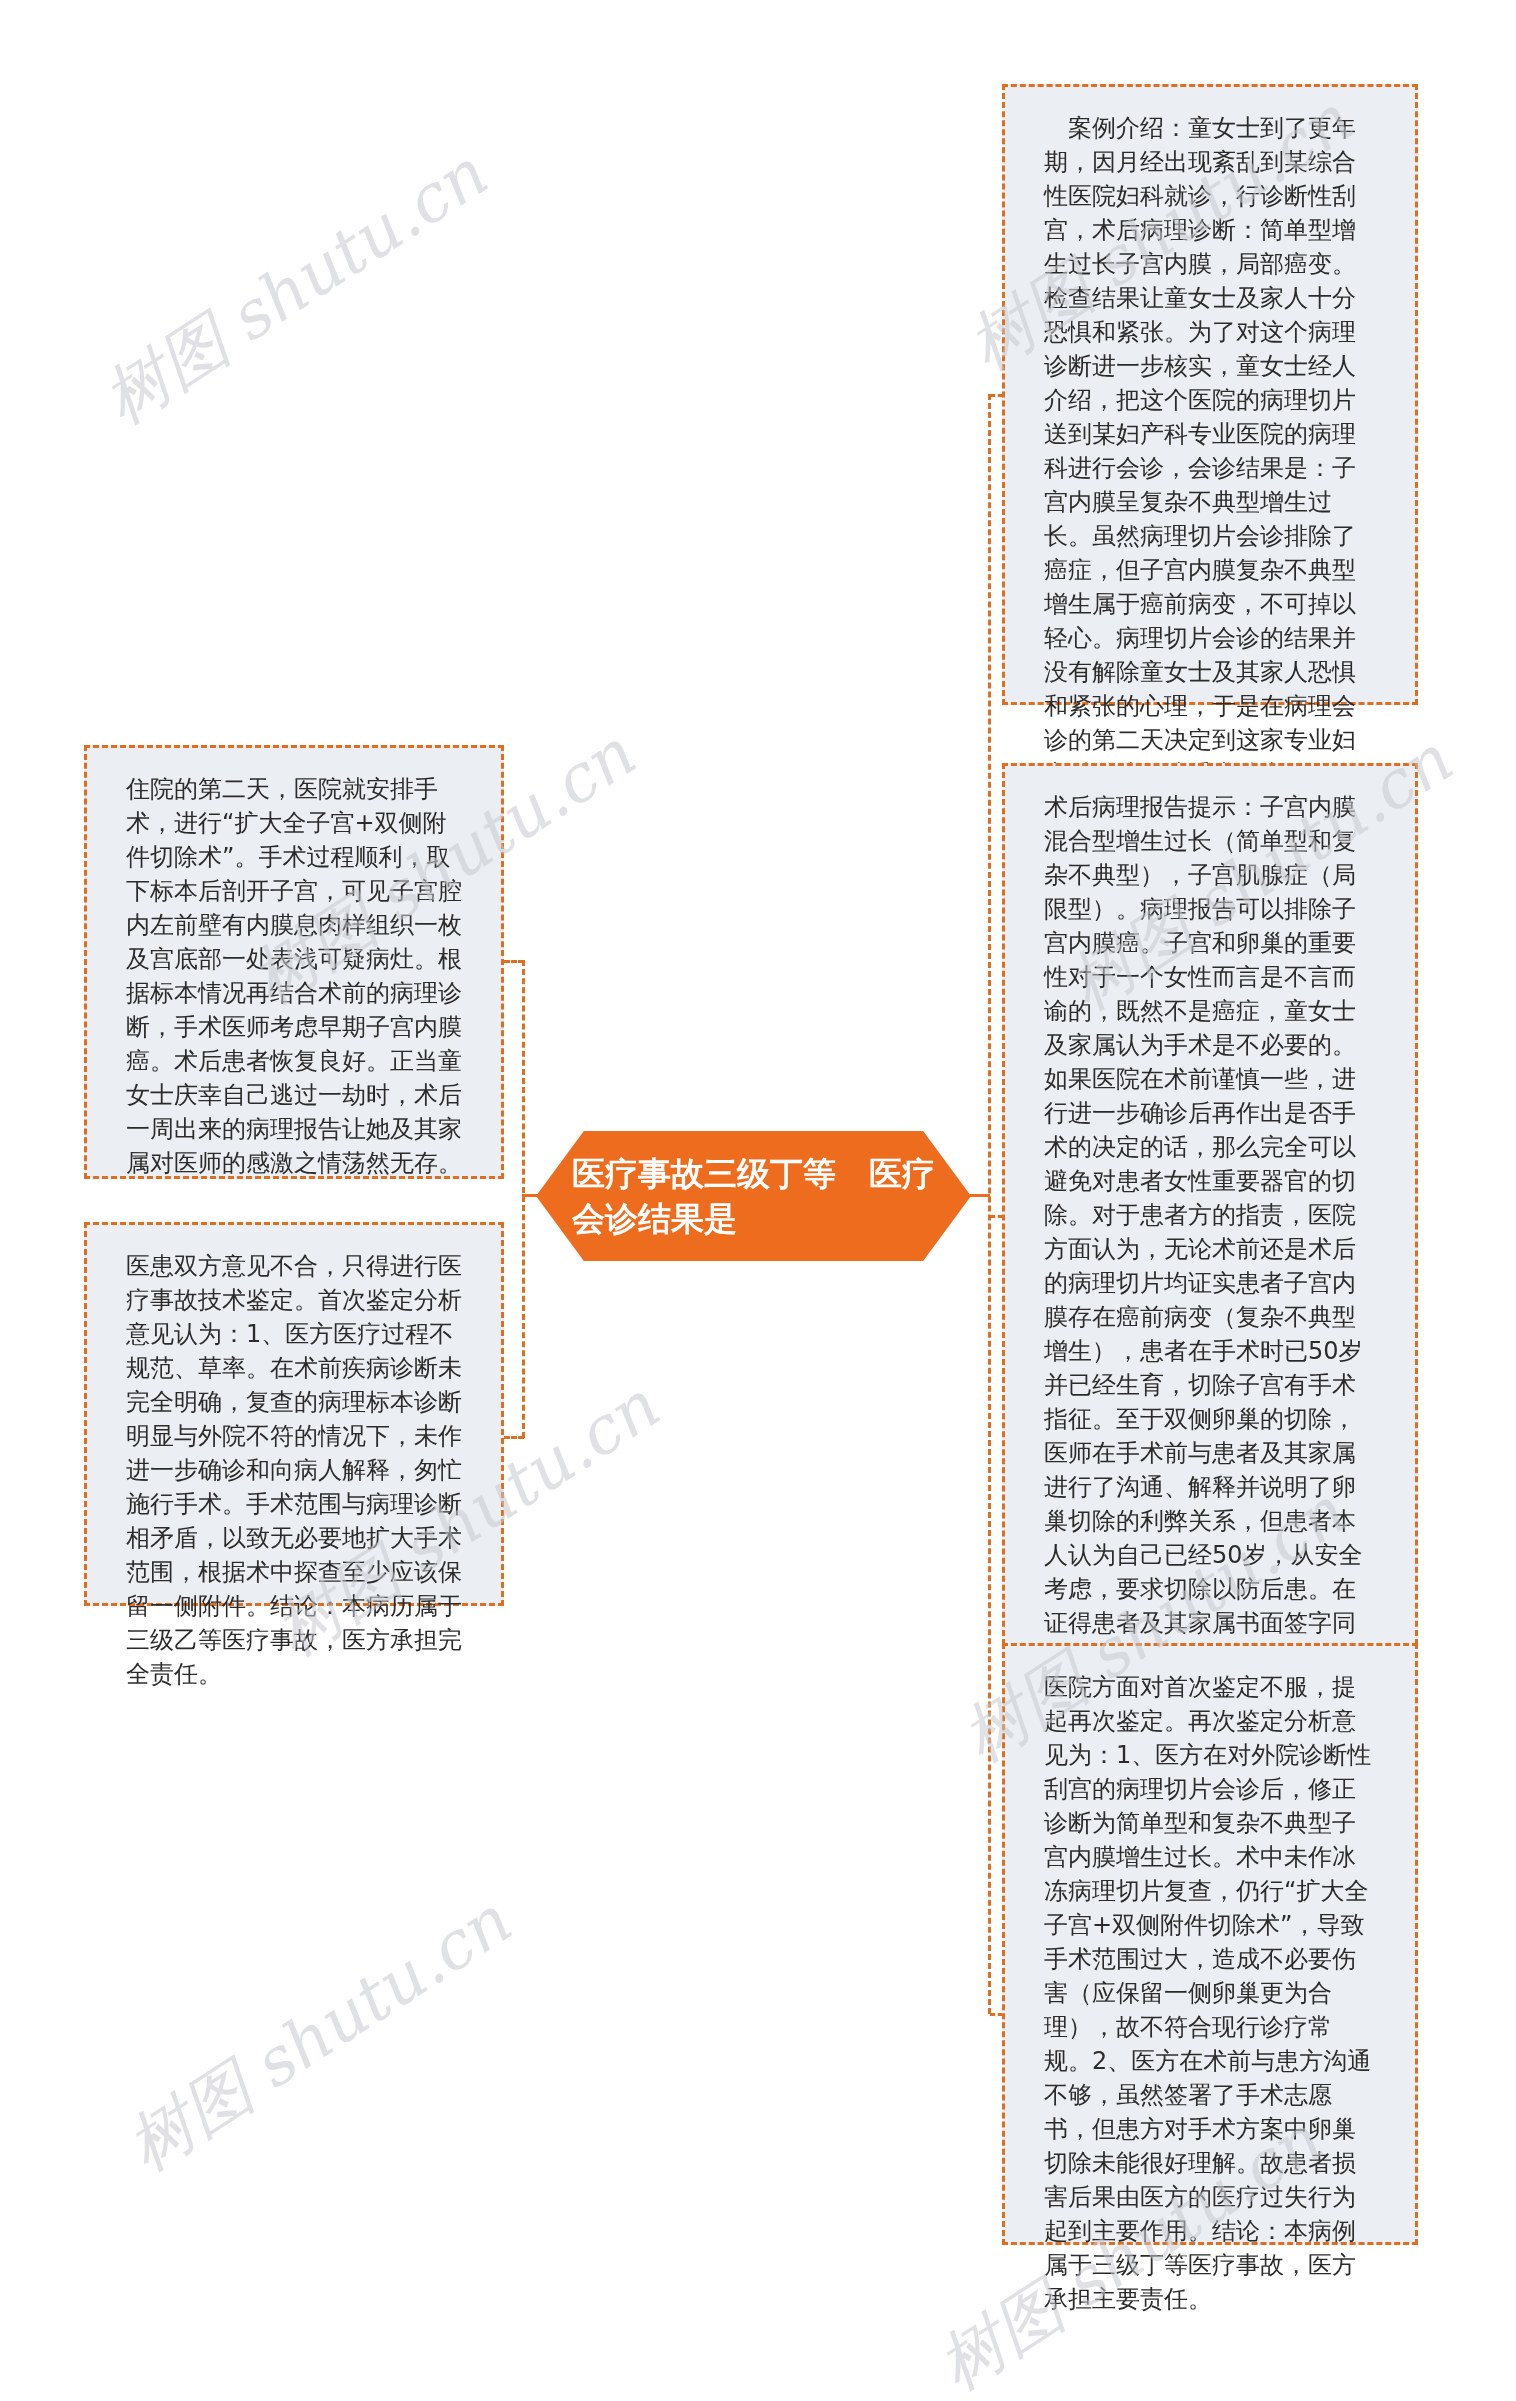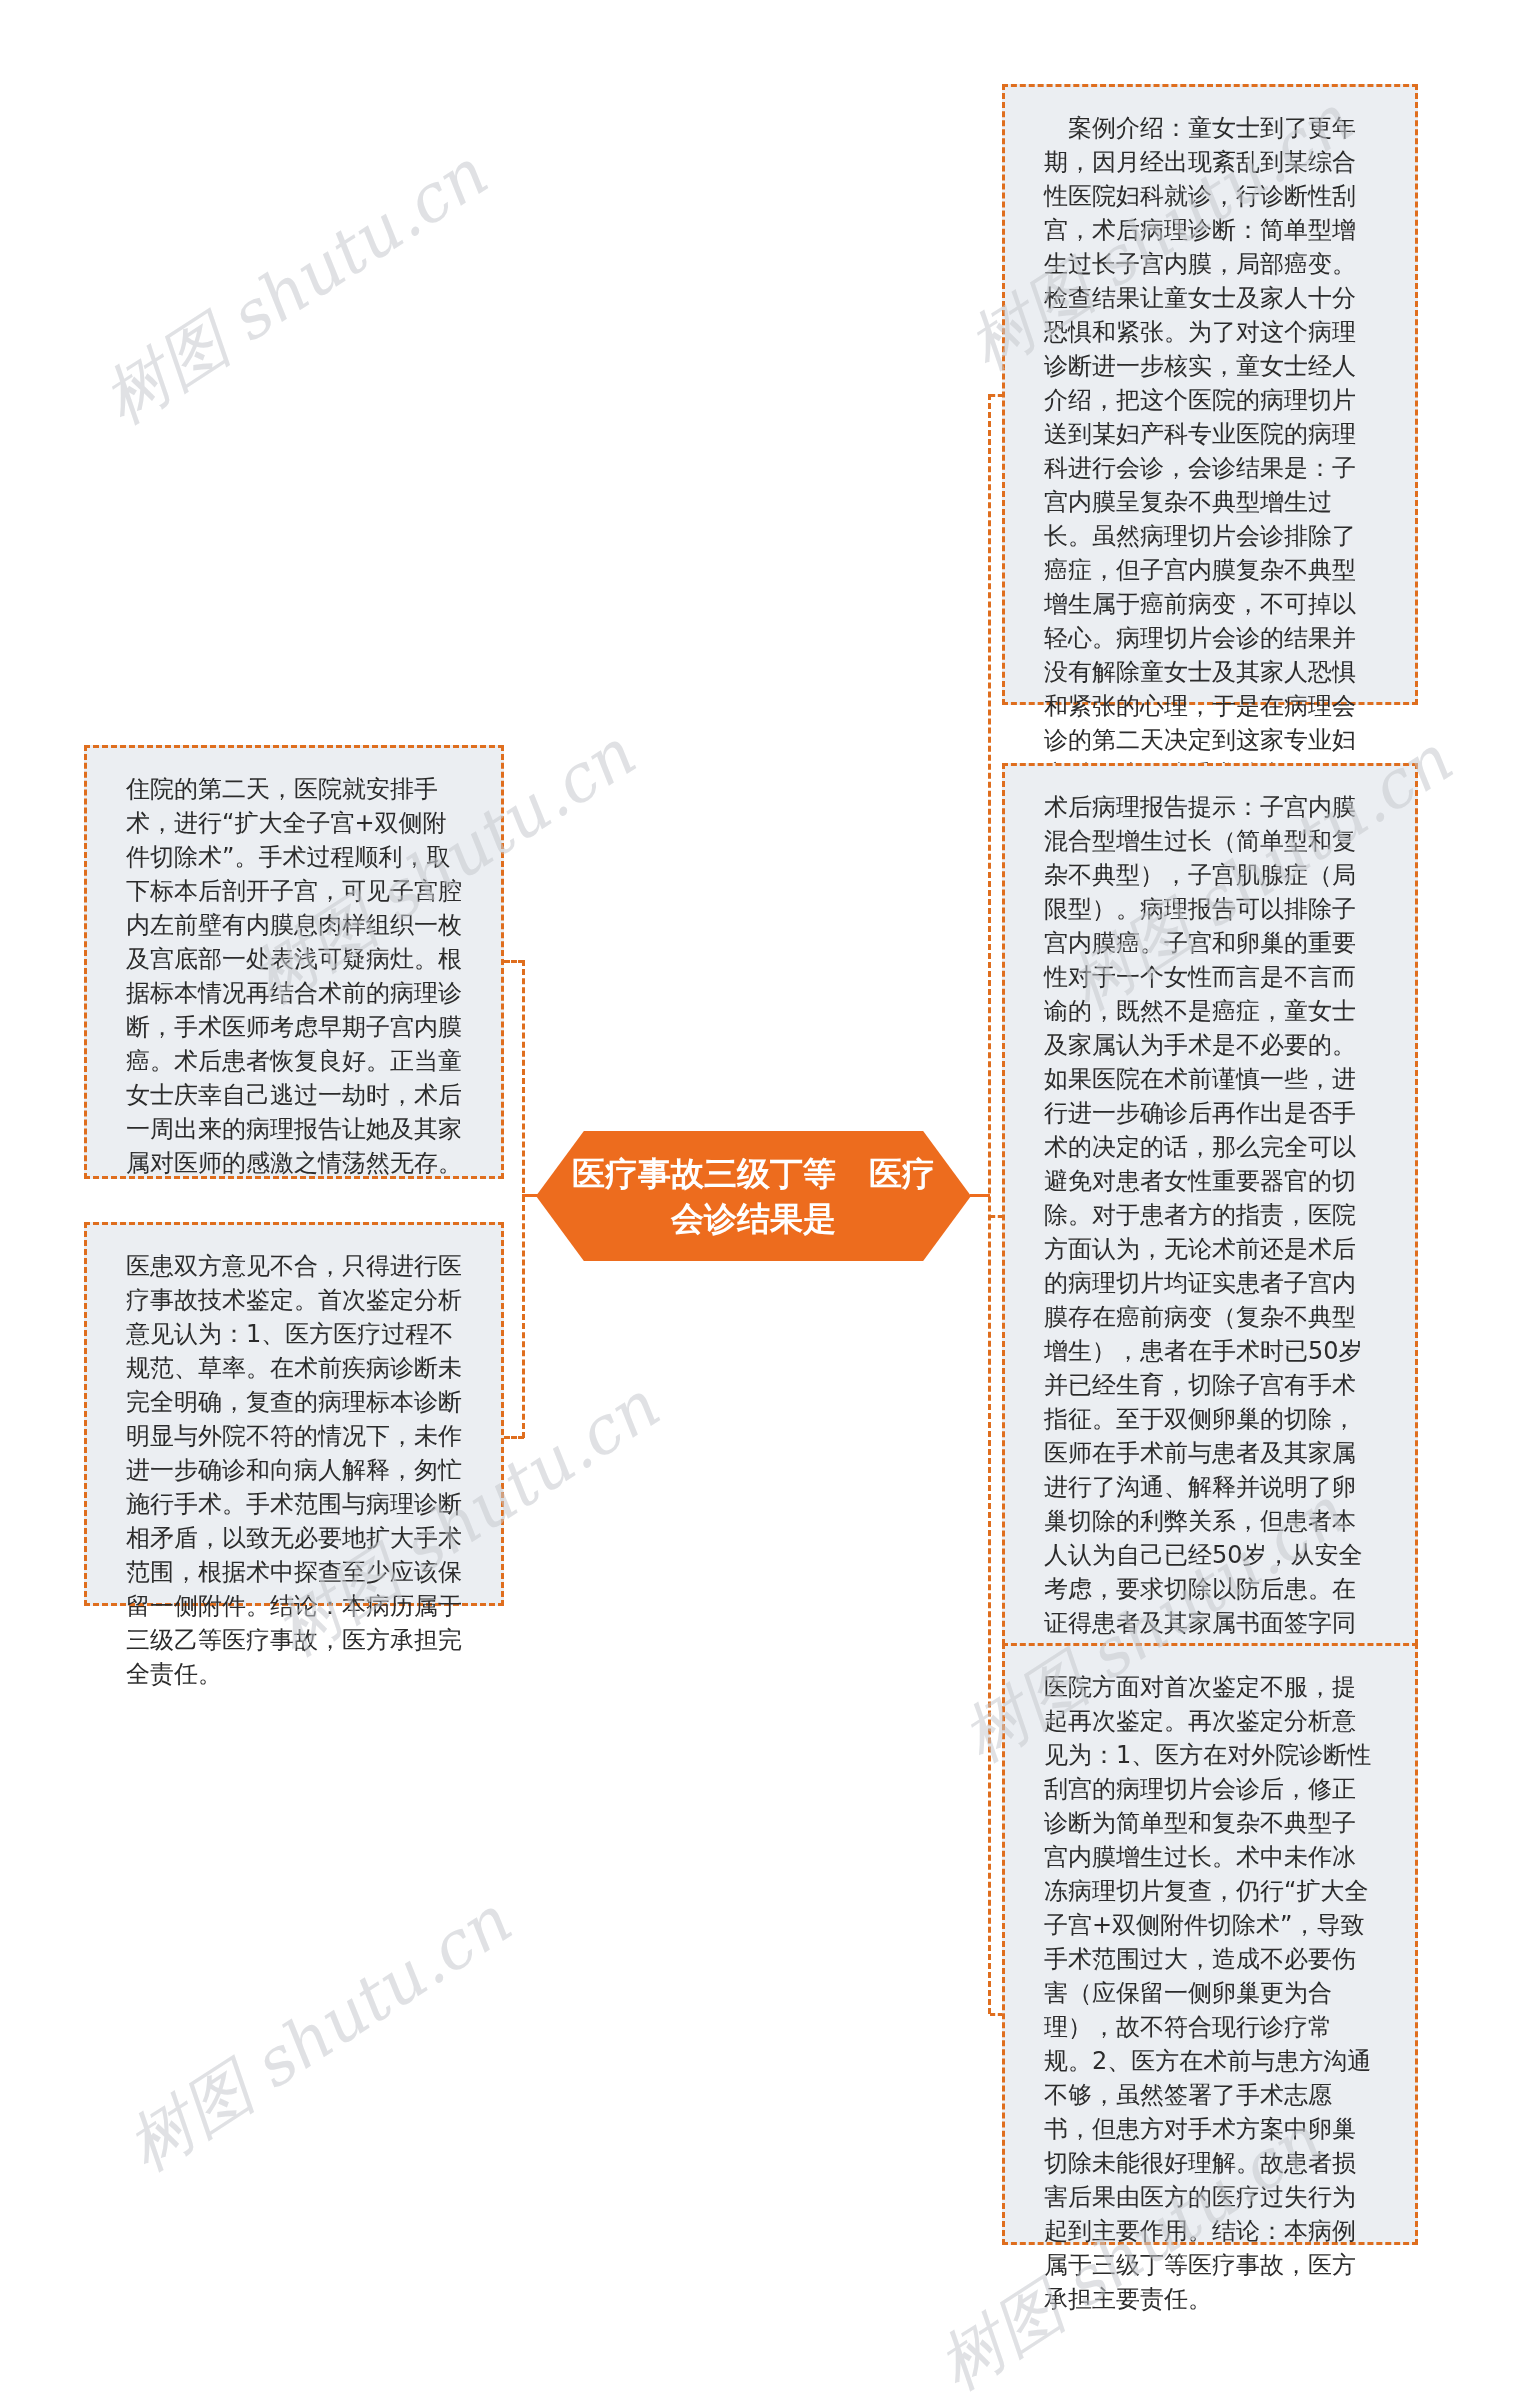--- a/index.html
+++ b/index.html
@@ -17,21 +17,21 @@
     text-align:left;word-break:break-all;
   }
   .center-node{
     position:absolute;left:536px;top:1131px;width:435px;height:130px;
     background:#ed6c1e;
     clip-path:polygon(0% 50%,11% 0%,89% 0%,100% 50%,89% 100%,11% 100%);
     display:flex;align-items:center;justify-content:center;
   }
   .center-label{
     color:#ffffff;font-size:33px;line-height:45px;font-weight:bold;
-    text-align:center;white-space:pre-line;
+    text-align:left;white-space:pre-line;
   }
   .dash-v{position:absolute;width:0;border-left:3.6px dashed #df6e1e;}
   .dash-h{position:absolute;height:0;border-top:3.6px dashed #df6e1e;}
   .solid-h{position:absolute;height:0;border-top:3.6px solid #ed6c1e;}
   .wm{
     position:absolute;width:415px;
     color:#c7cacf;opacity:0.55;
     font-size:66px;font-family:"DejaVu Serif","Liberation Serif",serif;font-style:italic;
     transform:rotate(-33deg);transform-origin:center;
     white-space:nowrap;pointer-events:none;user-select:none;

